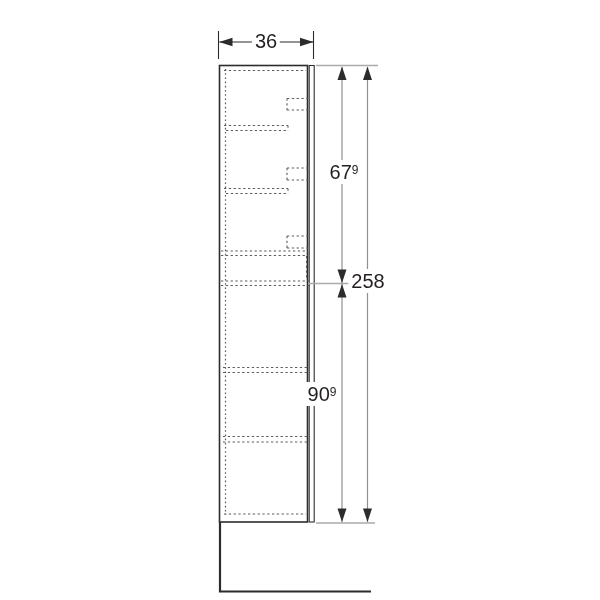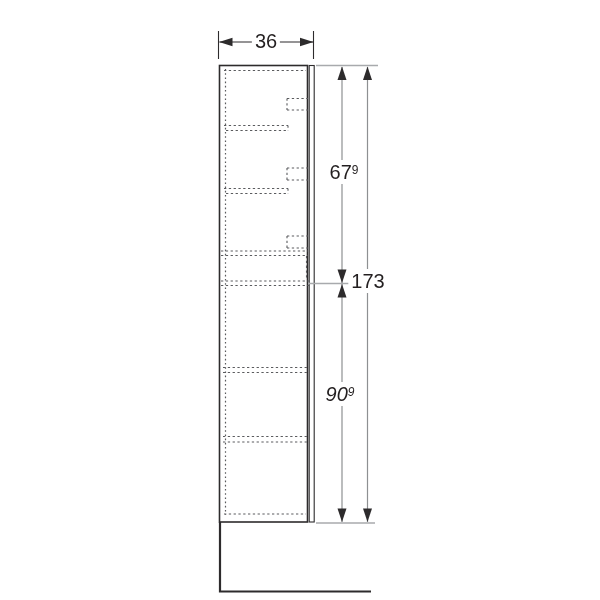--- a/index.html
+++ b/index.html
@@ -116,16 +116,16 @@
       <polygon class="arr" points="367.5,522 363,508.5 372,508.5"></polygon>
     </g>
 
     <polyline class="wall" points="220,522 220,591.5 371,591.5"></polyline>
   </svg>
 
   <div class="dim-label" style="left:266px;top:41px;"><span>36</span><span class="sup"></span></div>
 
   <div class="dim-label" style="left:344px;top:172px;"><span>67</span><span class="sup">9</span></div>
 
-  <div class="dim-label" style="left:368px;top:281px;"><span>173</span><span class="sup"></span></div>
+  <div class="dim-label" style="left:368px;top:281px;"><span>258</span><span class="sup"></span></div>
 
-  <div class="dim-label" style="left:340px;top:394px;font-style:italic;"><span>90</span><span class="sup">9</span></div>
+  <div class="dim-label" style="left:322px;top:394px;"><span>90</span><span class="sup">9</span></div>
 </div>
 
 </body></html>

